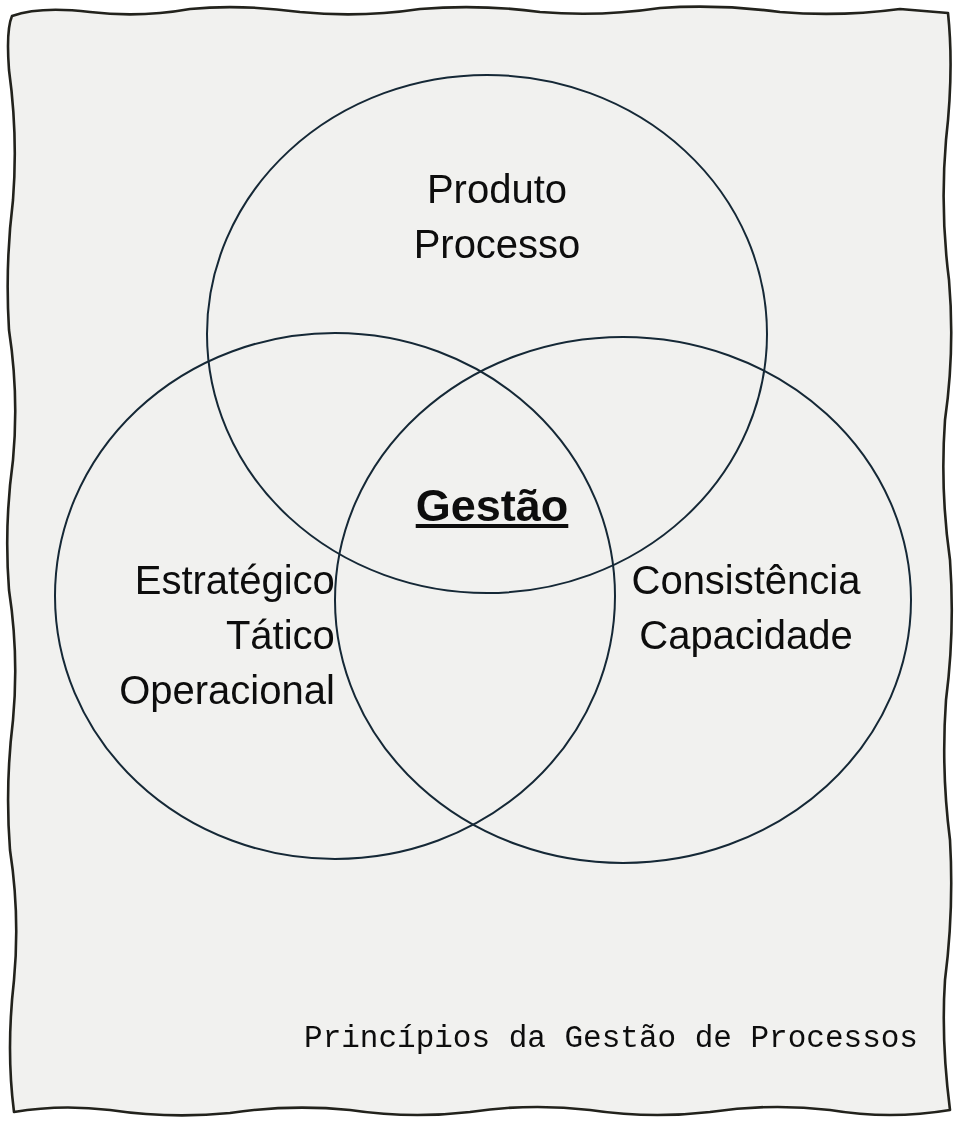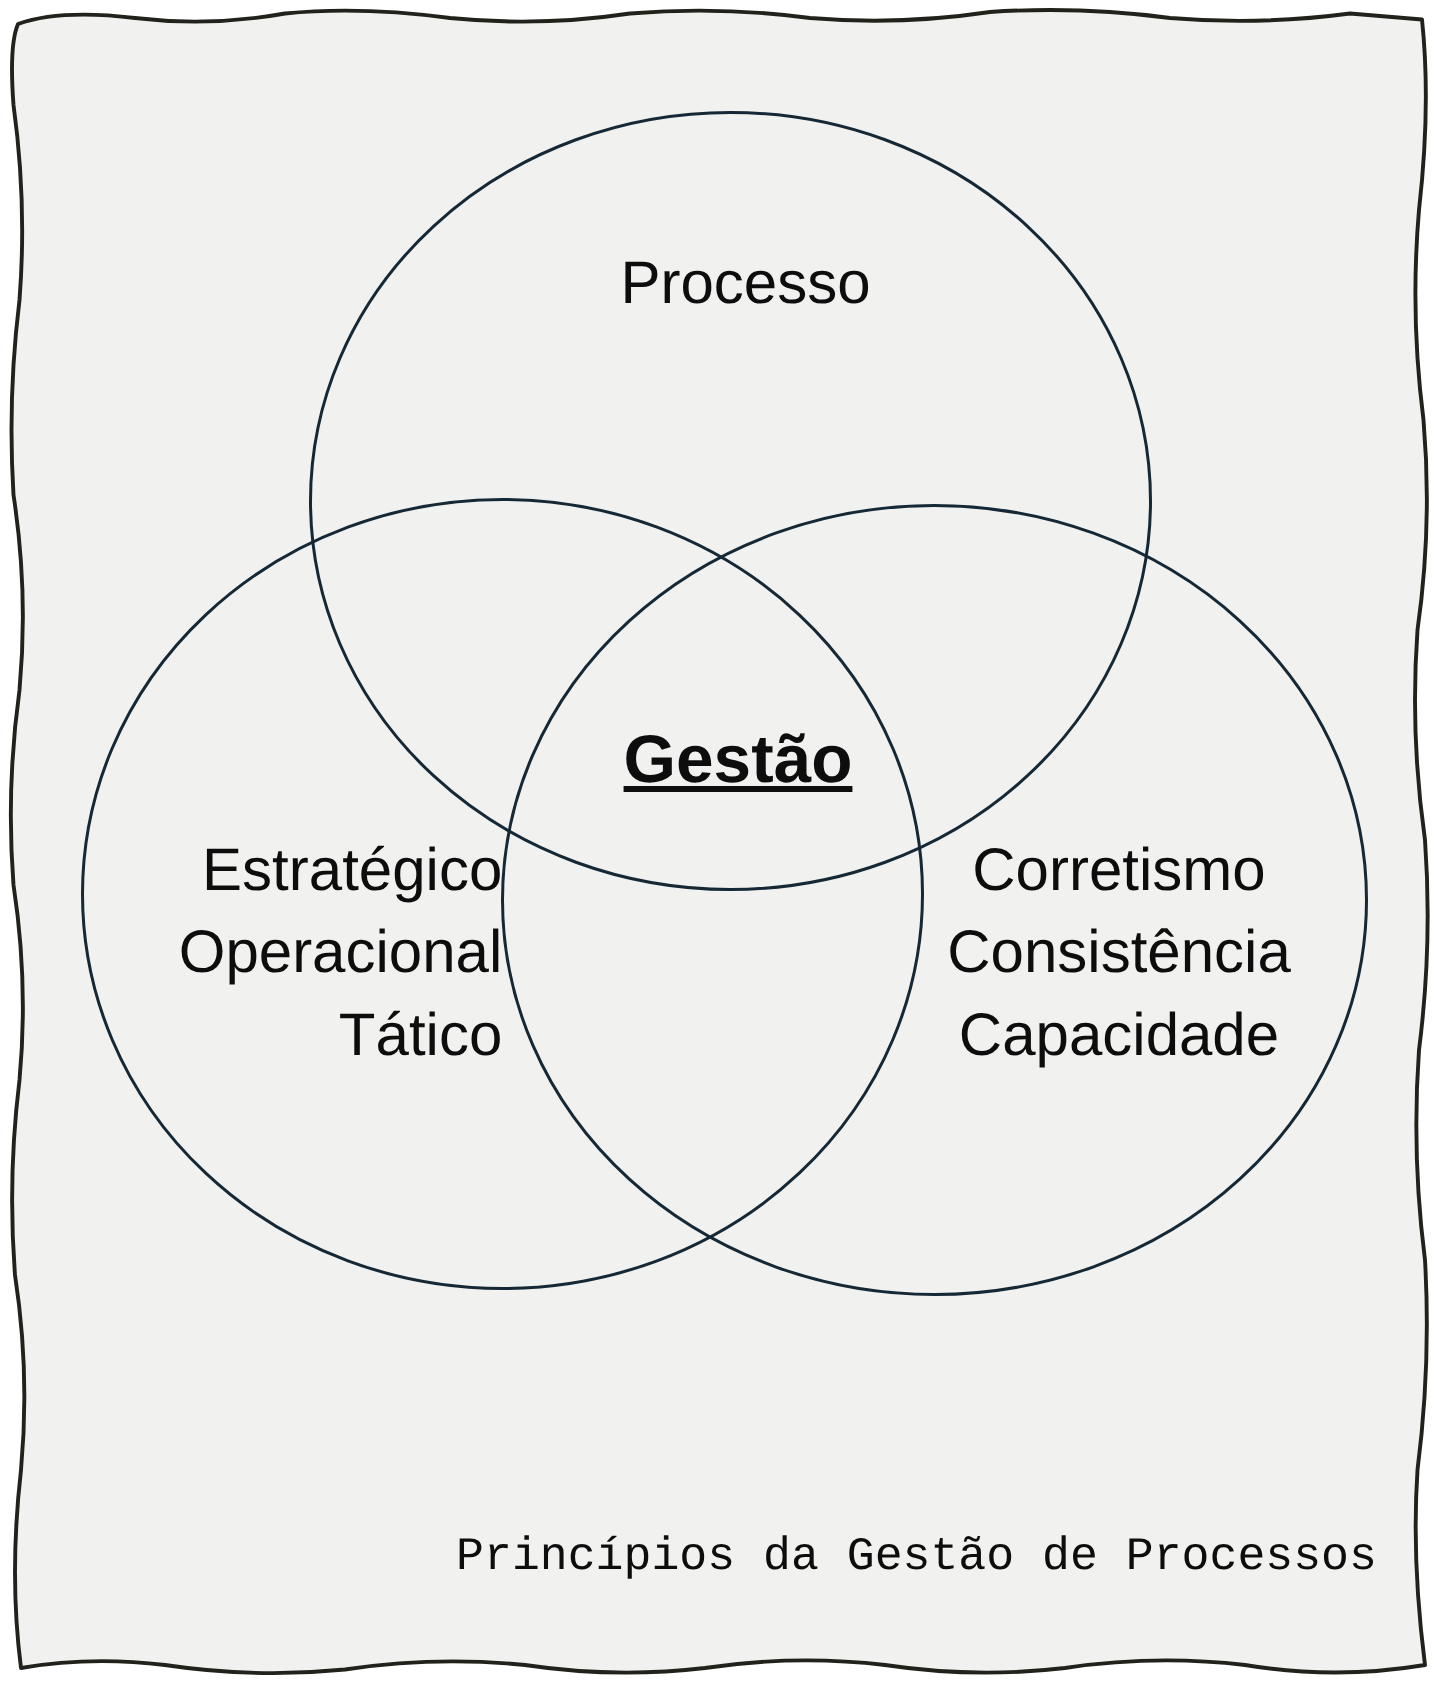--- a/index.html
+++ b/index.html
@@ -72,32 +72,32 @@
              Q 6 1050 14 980 Q 20 915 10 850 Q 5 785 13 720
              Q 19 655 9 590 Q 4 525 13 460 Q 19 395 9 330
              Q 5 265 13 200 Q 18 135 9 70 Q 6 30 12 16 Z" fill="#f1f1ef"></path>
 
     <ellipse class="venn-ellipse" cx="487" cy="334" rx="280" ry="259" stroke="#152836"></ellipse>
     <ellipse class="venn-ellipse" cx="335" cy="596" rx="280" ry="263" stroke="#152836"></ellipse>
     <ellipse class="venn-ellipse" cx="623" cy="600" rx="288" ry="263" stroke="#152836"></ellipse>
   </svg>
 
   <div class="label label-set" style="left:497px; top:162px;">
+    <div>Produto</div>
     <div>Processo</div>
   </div>
 
   <div class="label label-center" style="left:492px; top:479px;text-decoration:underline;">Gestão</div>
 
   <div class="label label-set" style="left:227px; top:553px;text-align:right;">
     <div>Estratégico</div>
+    <div>Tático</div>
     <div>Operacional</div>
-    <div>Tático</div>
   </div>
 
   <div class="label label-set" style="left:746px; top:553px;">
-    <div>Corretismo</div>
     <div>Consistência</div>
     <div>Capacidade</div>
   </div>
 
   <div class="label label-caption" style="left:611px; top:1020px;">Princípios da Gestão de Processos</div>
 
 </div>
 
 </body></html>

